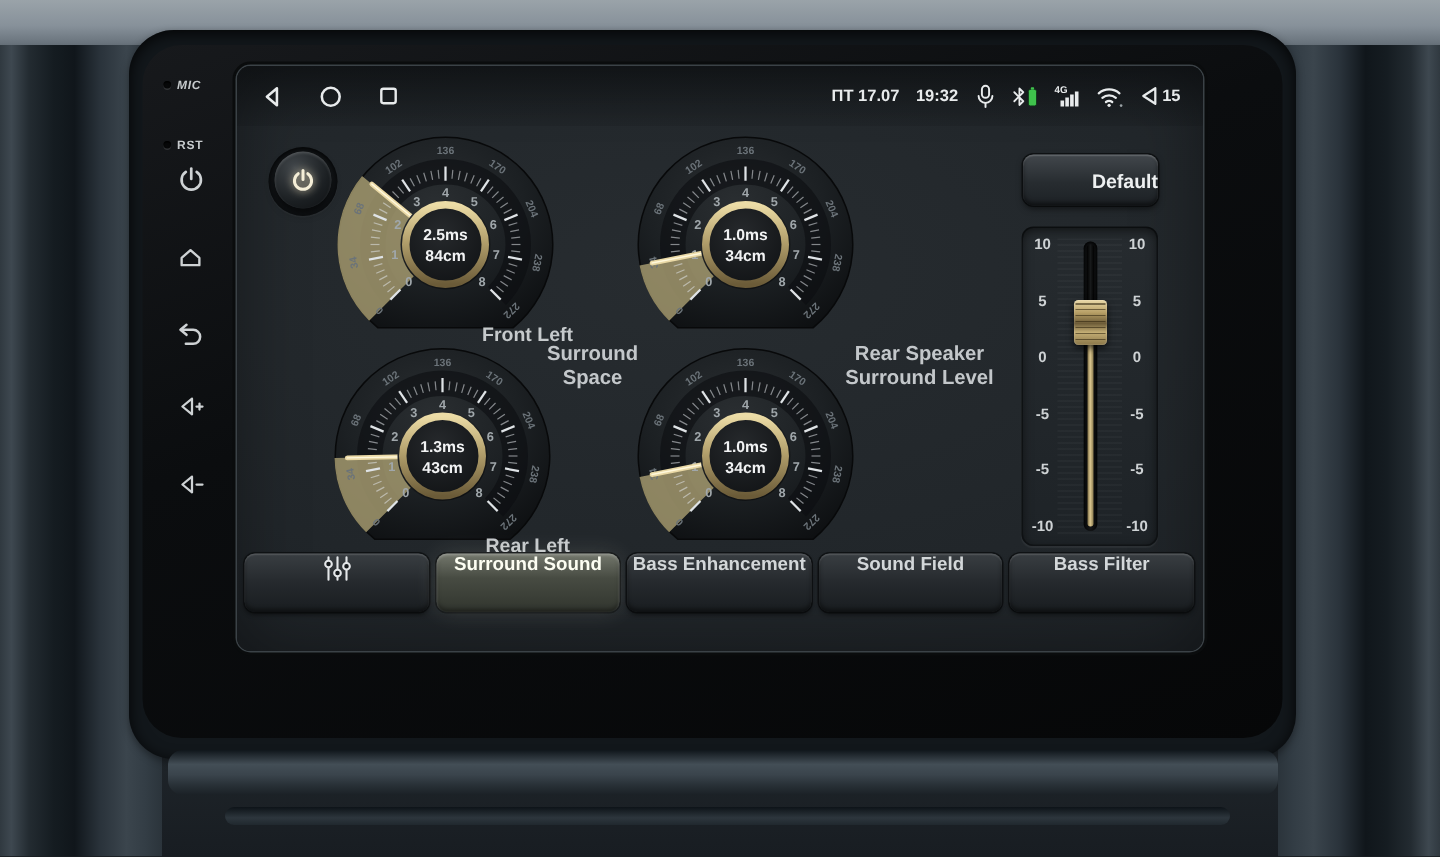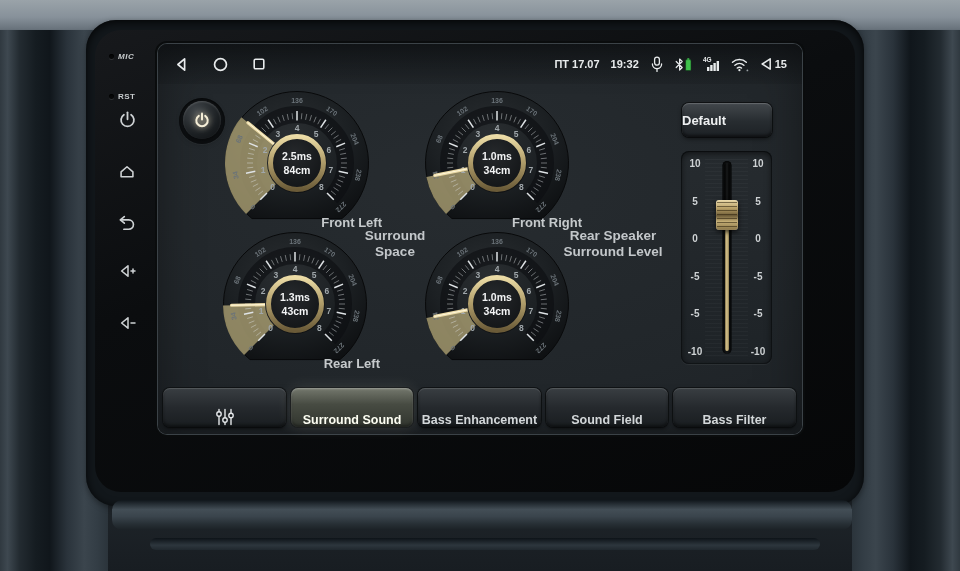--- a/index.html
+++ b/index.html
@@ -62,21 +62,21 @@
   .knob { position:absolute; width:150px; height:150px; }
   .knob-label { position:absolute; left:-10px; right:-10px; top:127px; text-align:right;
                 font-size:13px; font-weight:bold; color:#c6cacc; }
 
   
   .caption { position:absolute; text-align:center; font-size:13.5px; font-weight:bold;
              color:#c3c7ca; line-height:16px; }
 
   
   .default-btn { position:absolute; left:524px; top:59px; width:90px; height:34px; border-radius:7px;
-                 display:flex; align-items:center; justify-content:flex-start;
+                 display:flex; align-items:center; justify-content:flex-end;
                  background:linear-gradient(180deg,#42474c 0%,#272c30 55%,#1d2125 100%);
                  box-shadow:inset 0 1px 1px rgba(255,255,255,.2), inset 0 -2px 3px rgba(0,0,0,.5),
                             0 2px 4px rgba(0,0,0,.5), 0 0 0 1px #101315;
                  color:#eef0f1; font-size:13px; font-weight:bold; }
 
   
   .slider-panel { position:absolute; left:523px; top:107px; width:91px; height:213px; border-radius:8px;
                   background:linear-gradient(180deg,#262b2f,#1e2327);
                   box-shadow:inset 0 2px 7px rgba(0,0,0,.65), inset 0 0 0 1px #14181b,
                              0 1px 1px rgba(255,255,255,.06); }
@@ -94,22 +94,22 @@
              background:linear-gradient(90deg,#000,#17191a 50%,#000); border-radius:3px; }
   .rod-gold { position:absolute; left:50%; transform:translateX(-50%); bottom:3px; width:4px; border-radius:2px;
               background:linear-gradient(90deg,#7d6d45,#dcc890 45%,#8a7a4e); box-shadow:0 0 2px rgba(0,0,0,.6); }
   .handle { position:absolute; left:50%; transform:translateX(-50%); width:22px; height:30px; border-radius:3px;
             background:linear-gradient(180deg,#ead9a8 0%,#b79f66 28%,#6d5c38 52%,#c4ae75 72%,#8a7648 100%);
             box-shadow:0 2px 5px rgba(0,0,0,.7), inset 0 0 1px rgba(255,255,255,.5); }
   .handle::after { content:""; position:absolute; inset:2px 1px;
             background:repeating-linear-gradient(180deg, rgba(40,30,10,.55) 0 1px, transparent 1px 4px); }
 
   
-  .tab { position:absolute; top:344px; height:39px; border-radius:7px; display:flex;
-         align-items:flex-end; justify-content:center;
+  .tab { position:absolute; top:325px; height:39px; border-radius:7px; display:flex;
+         align-items:flex-start; justify-content:center;
          background:linear-gradient(180deg,#393e42 0%,#25292d 50%,#191d20 100%);
          box-shadow:inset 0 1px 1px rgba(255,255,255,.15), inset 0 -2px 3px rgba(0,0,0,.45),
                     0 2px 3px rgba(0,0,0,.45), 0 0 0 1px #101315;
          color:#d3d7d9; font-size:12.5px; font-weight:bold; }
   .tab.active { background:linear-gradient(180deg,#74786d 0%,#474b42 42%,#31352e 100%);
                 color:#fdfef2;
                 box-shadow:inset 0 1px 2px rgba(255,255,255,.3), inset 0 -2px 3px rgba(0,0,0,.4),
                            0 0 16px rgba(235,235,215,.14), 0 0 0 1px #101315; }
   svg { overflow:visible; }
 </style>
@@ -417,21 +417,20 @@
               <text x="31.87" y="-13.20" text-anchor="middle" dy=".35em" font-size="8.5" font-weight="bold" fill="#a0a7ab">6</text>
               <text x="33.84" y="6.73" text-anchor="middle" dy=".35em" font-size="8.5" font-weight="bold" fill="#a0a7ab">7</text>
               <text x="24.40" y="24.40" text-anchor="middle" dy=".35em" font-size="8.5" font-weight="bold" fill="#a0a7ab">8</text>
               <line x1="-15.69" y1="3.12" x2="-62.28" y2="12.39" stroke="#ead9a6" stroke-width="3.2" stroke-linecap="round"></line>
               <line x1="-15.69" y1="3.12" x2="-62.28" y2="12.39" stroke="#fff8dc" stroke-width="1" stroke-linecap="round"></line>
               <circle cx="0" cy="0" r="30" fill="url(#cg1)"></circle>
               <circle cx="0" cy="0" r="26.5" fill="url(#fg1)" stroke="url(#rg1)" stroke-width="5"></circle>
               <text x="0" y="-3" text-anchor="middle" font-size="10.5" font-weight="bold" fill="#f2f3f4">1.0ms</text>
               <text x="0" y="11" text-anchor="middle" font-size="10.5" font-weight="bold" fill="#f2f3f4">34cm</text>
             </svg></div>
-        <div class="knob-label">Front Right</div>
       </div>
       <div class="knob" style="left:62px;  top:185px;">
         <div class="knob-svg"><svg width="150" height="150" viewBox="-75 -75 150 150">
               <defs>
       <radialGradient id="dg2" cx="45%" cy="35%" r="75%">
         <stop offset="0%" stop-color="#2a2e31"></stop>
                   <stop offset="55%" stop-color="#1c2023"></stop>
                   <stop offset="100%" stop-color="#0d0f11"></stop>
       </radialGradient>
       <radialGradient id="cg2" cx="40%" cy="30%" r="75%">

